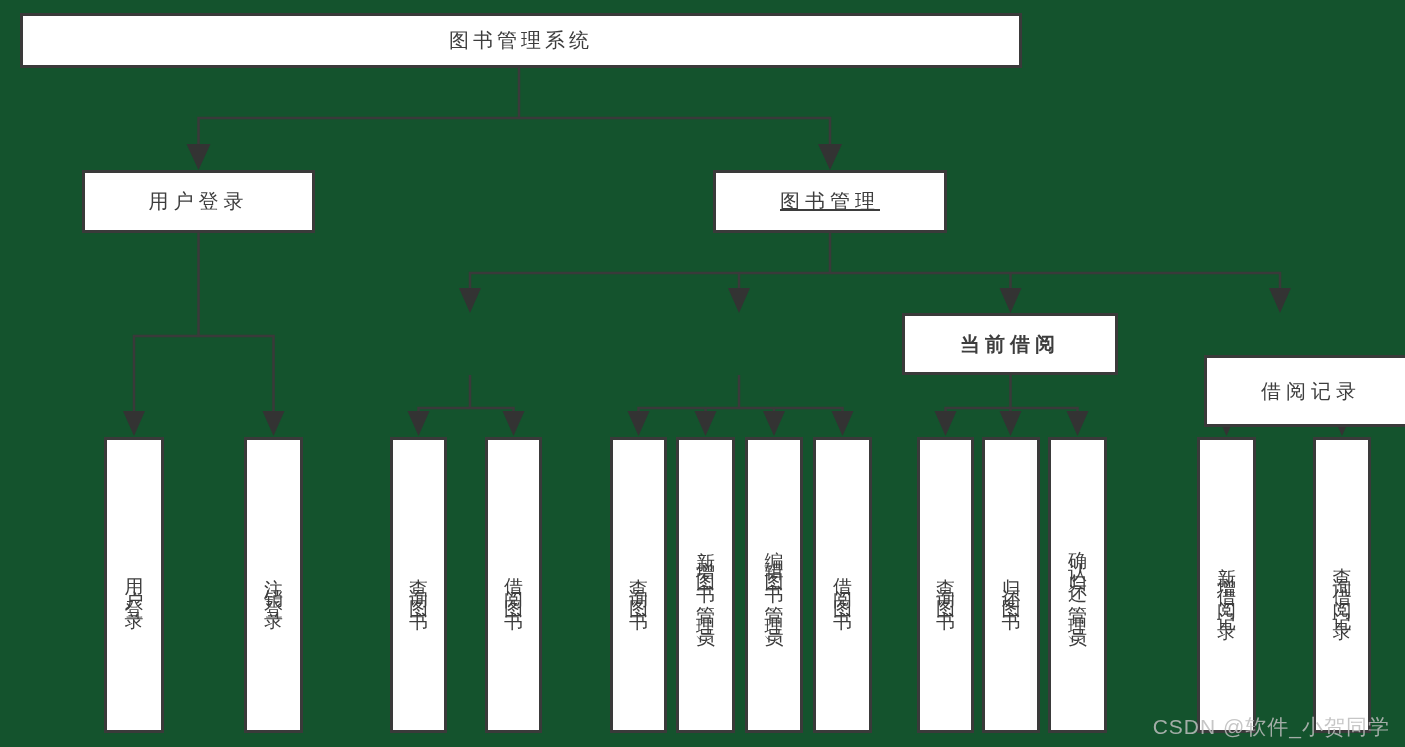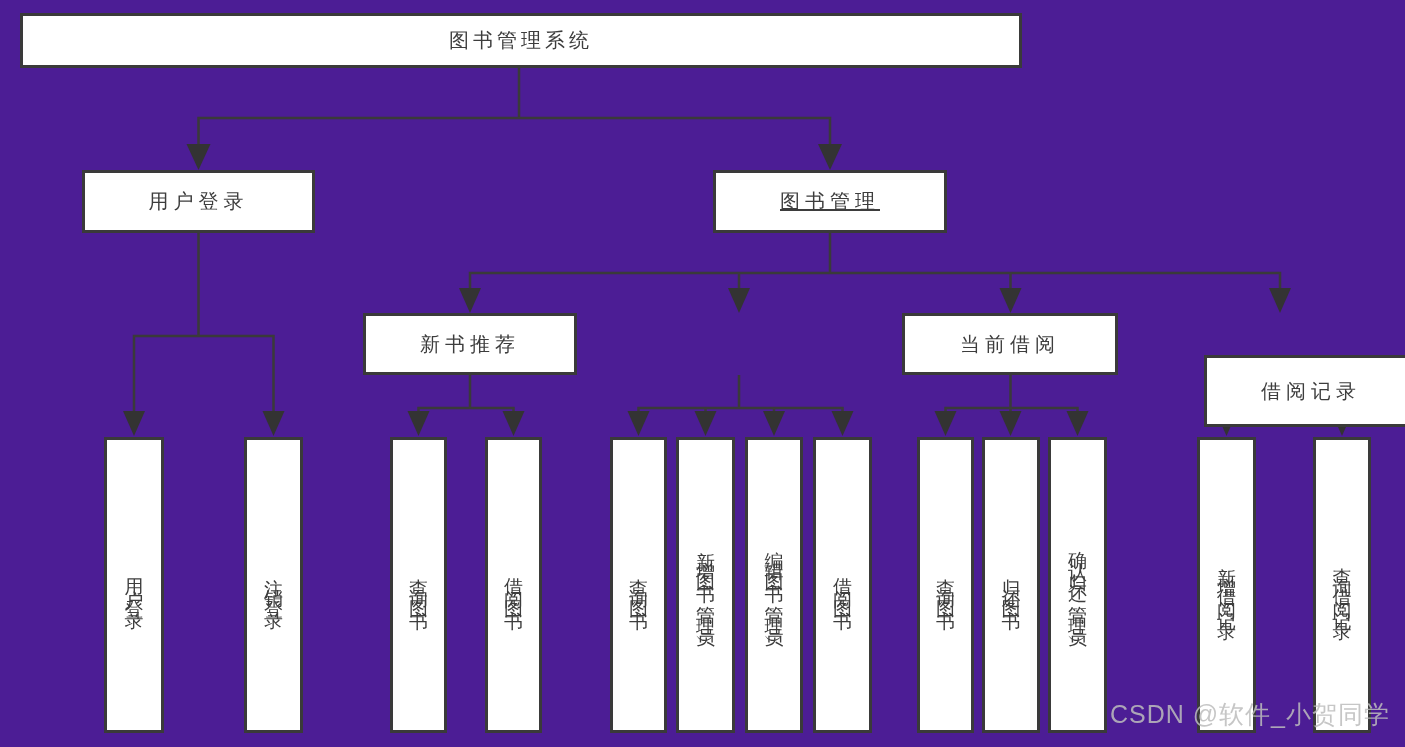--- a/index.html
+++ b/index.html
@@ -1,20 +1,20 @@
 <!DOCTYPE html>
 <html><head>
 <meta charset="utf-8">
 <style>
   html, body { margin: 0; padding: 0; background: #ffffff; }
   .stage {
     position: relative;
     width: 1405px;
     height: 747px;
-    background: #4c1d95;
+    background: #14532d;
     overflow: hidden;
     font-family: "Liberation Sans", sans-serif;
     color: #3d3d3d;
   }
   .edges {
     position: absolute;
     left: 0; top: 0;
     width: 1405px; height: 747px;
   }
   .node {
@@ -36,22 +36,22 @@
   .node.root .lbl { letter-spacing: 4px; }
   .node.leaf .lbl {
     writing-mode: vertical-rl;
     font-size: 19px;
     letter-spacing: 11px;
     white-space: normal;
   }
   .watermark {
     position: absolute;
     right: 15px;
-    bottom: 16px;
-    font-size: 25px;
+    bottom: 6px;
+    font-size: 21px;
     letter-spacing: 1px;
     color: #bdbdbd;
     opacity: 0.85;
     z-index: 5;
     white-space: nowrap;
   }
 </style>
 </head>
 <body>
 
@@ -106,24 +106,21 @@
     <span class="lbl">图书管理系统</span>
   </div>
 
   <div class="node" style="left:82px; top:170px; width:233px; height:63px;">
     <span class="lbl">用户登录</span>
   </div>
   <div class="node" style="left:713px; top:170px; width:234px; height:63px;text-decoration:underline;">
     <span class="lbl">图书管理</span>
   </div>
 
-  <div class="node" style="left:363px; top:313px; width:214px; height:62px;">
-    <span class="lbl">新书推荐</span>
-  </div>
-  <div class="node" style="left:902px; top:313px; width:216px; height:62px;">
+  <div class="node" style="left:902px; top:313px; width:216px; height:62px;font-weight:bold;">
     <span class="lbl">当前借阅</span>
   </div>
   <div class="node" style="left:1204px; top:313px; width:214px; height:72px;margin-top:42px;">
     <span class="lbl">借阅记录</span>
   </div>
 
   <div class="node leaf" style="left:104px; top:437px; width:60px; height:296px;">
     <span class="lbl">用户登录</span>
   </div>
   <div class="node leaf" style="left:244px; top:437px; width:59px; height:296px;">

